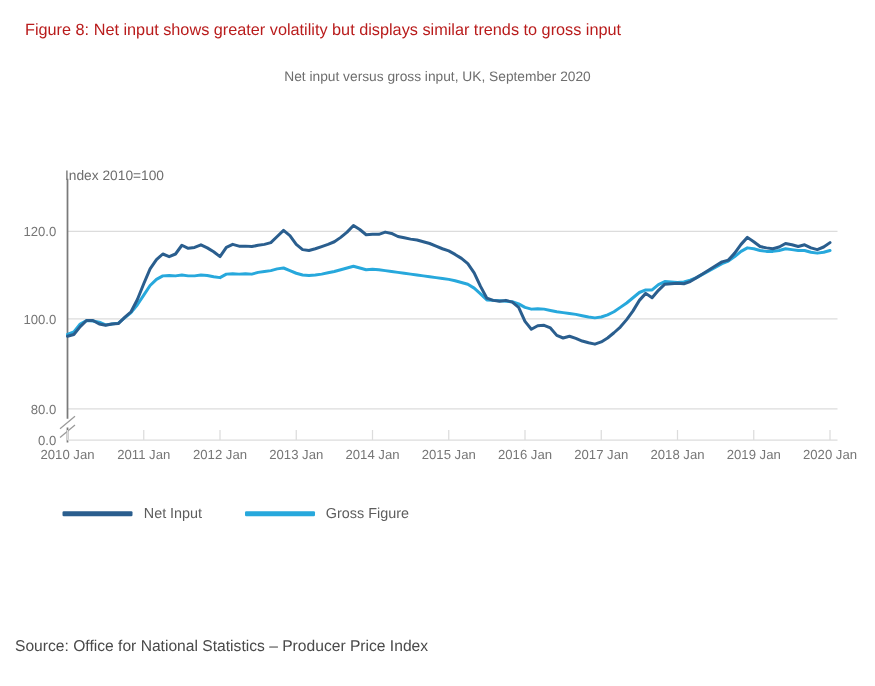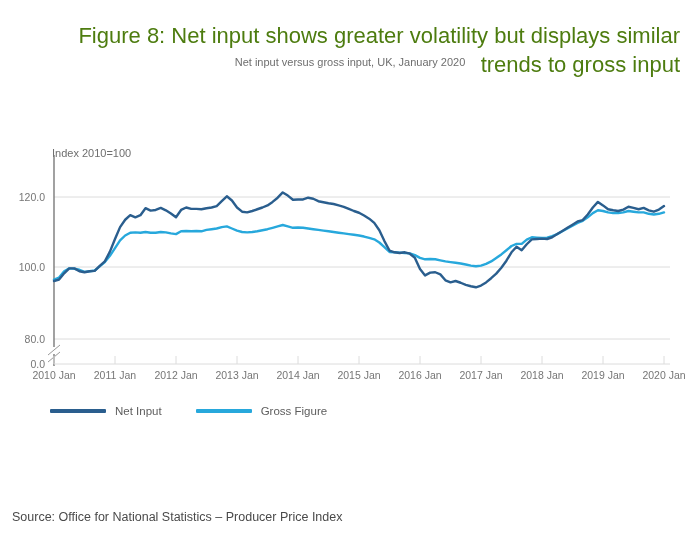--- a/index.html
+++ b/index.html
@@ -15,42 +15,42 @@
     position: relative;
     overflow: hidden;
   }
 
   
   .fig-title {
     position: absolute;
     left: 20px;
     top: 6px;
     width: 660px;
-    text-align: right;
-    font-size: 22px;
+    text-align: left;
+    font-size: 13px;
     line-height: 1.33;
-    color: #4d7c0f;
+    color: #b91c1c;
     font-weight: normal;
   }
   .fig-subtitle {
     position: absolute;
     left: 20px;
     top: 56px;
     width: 660px;
     text-align: center;
     font-size: 11px;
     color: #6e6e6e;
     font-weight: normal;
   }
 
   
   .plot-wrap {
     position: absolute;
     left: 0;
-    top: 137px;
+    top: 125px;
     width: 640px;
     height: 255px;
   }
   .axis-unit-label {
     position: absolute;
     left: 52px;
     top: 10px;
     font-size: 11px;
     color: #6e6e6e;
     white-space: nowrap;
@@ -100,21 +100,21 @@
   .tick-label {
     font-size: 10.5px;
     fill: #767676;
     font-family: "Liberation Sans", sans-serif;
   }
 </style>
 </head>
 <body>
 
 <h1 class="fig-title">Figure 8: Net input shows greater volatility but displays similar trends to gross input</h1>
-<div class="fig-subtitle">Net input versus gross input, UK, January 2020</div>
+<div class="fig-subtitle">Net input versus gross input, UK, September 2020</div>
 
 <div class="plot-wrap">
   <div class="axis-unit-label">Index 2010=100</div>
   <svg class="chart-svg" id="chart-svg" width="700" height="255">
       <line x1="54" x2="670" y1="60" y2="60" stroke="#dcdcdc" stroke-width="1"></line>
       <line x1="54" x2="670" y1="130" y2="130" stroke="#dcdcdc" stroke-width="1"></line>
       <line x1="54" x2="670" y1="202" y2="202" stroke="#dcdcdc" stroke-width="1"></line>
       <text x="45" y="231" text-anchor="end" class="tick-label">0.0</text>
       <text x="45" y="206" text-anchor="end" class="tick-label">80.0</text>
       <text x="45" y="134" text-anchor="end" class="tick-label">100.0</text>

